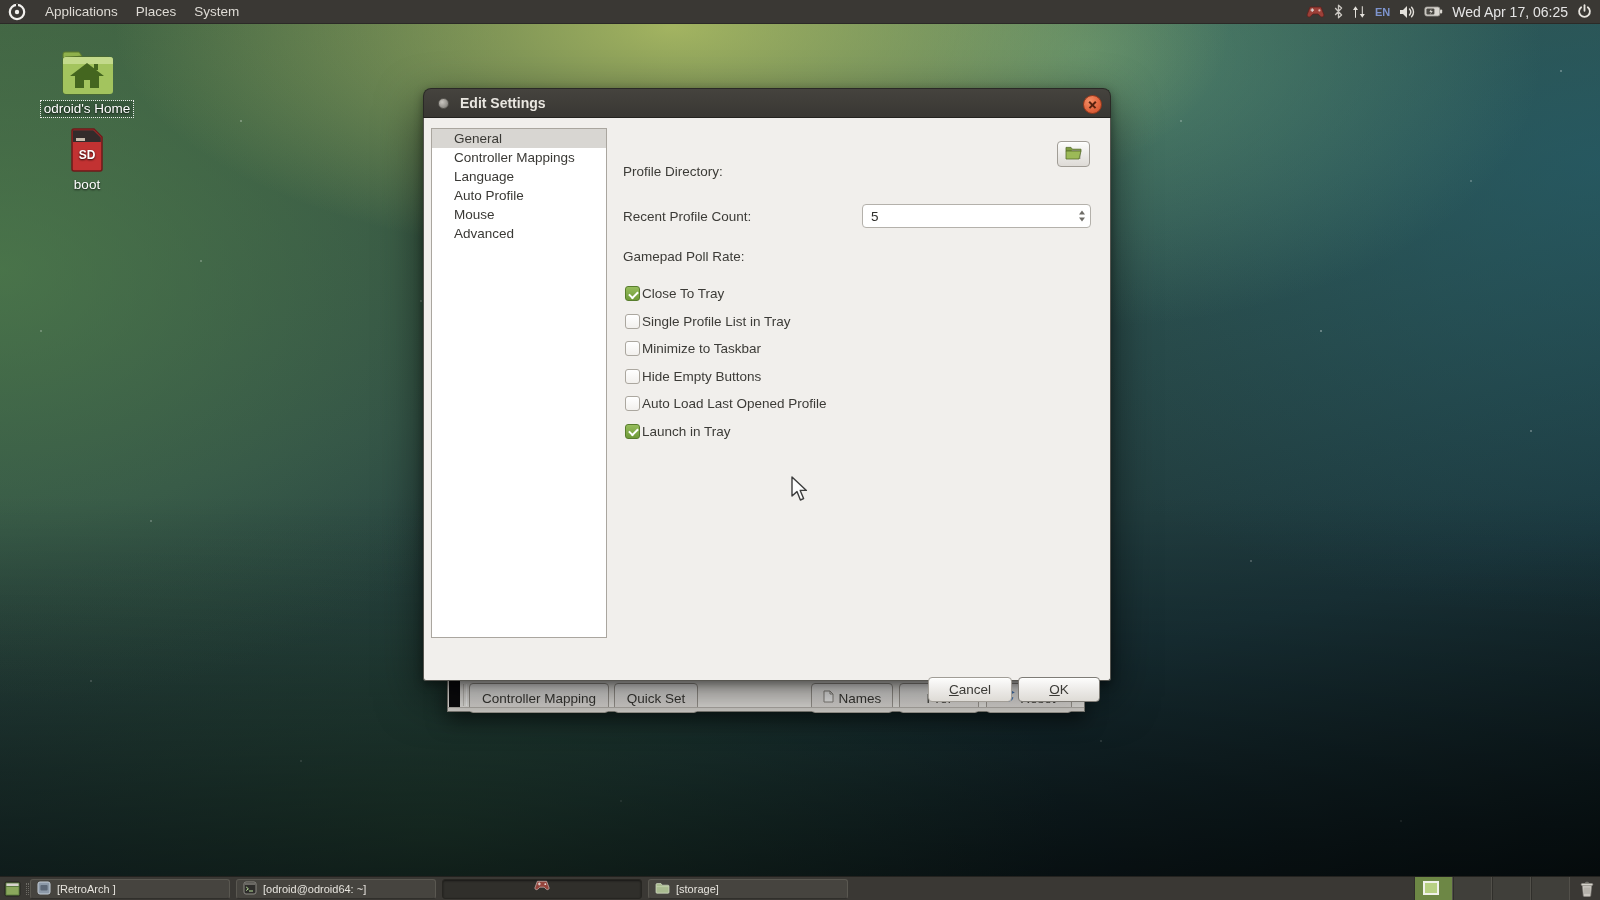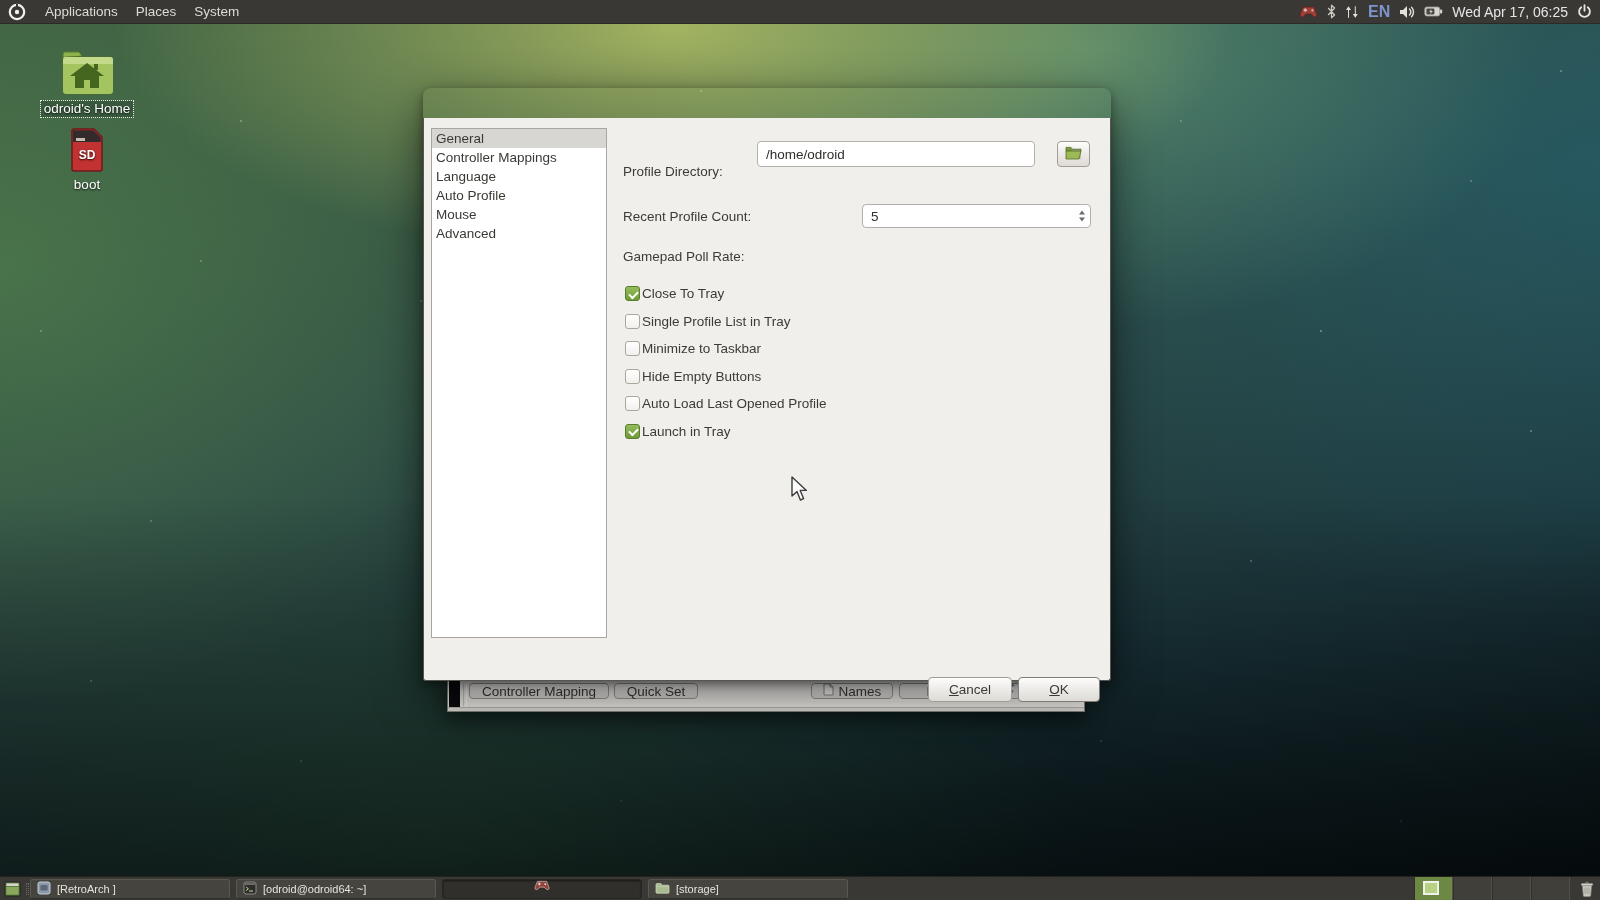--- a/index.html
+++ b/index.html
@@ -28,58 +28,58 @@
      200px 260px rgba(255,255,255,.3), 560px 470px rgba(255,255,255,.2), 860px 620px rgba(255,255,255,.2),
      1560px 70px rgba(255,255,255,.35), 40px 330px rgba(255,255,255,.3); }
 
   
   .menubar { position:absolute; left:0; top:0; width:1600px; height:24px; background:#3a3834;
     display:flex; align-items:center; color:#dedbd5; font-size:13.5px; z-index:40; border-bottom:1px solid #2b2a27;}
   .menubar .logo { width:18px; height:18px; margin:0 10px 0 8px; }
   .menu-item { padding:0 9px; height:24px; line-height:24px; cursor:default; }
   .tray { margin-left:auto; display:flex; align-items:center; gap:9px; padding-right:8px; }
   .tray svg { display:block; }
-  .lang { color:#7d94cd; font-weight:bold; font-size:16px; }
+  .lang { color:#7d94cd; font-weight:bold; font-size:11px; }
   .clock { font-size:14px; color:#e5e5e5; white-space:nowrap; }
 
   
   .dicon { position:absolute; width:108px; text-align:center; color:#fff; font-size:13.5px; text-shadow:0 1px 2px rgba(0,0,0,.85); }
   .dicon .glyph { display:inline-block;margin-top:8px; }
   .dicon .lbl { display:inline-block; padding:0 3px 1px; margin-top:2px; }
   .dicon.selected .lbl { outline:1px dotted #e8e8e8; background:rgba(20,40,30,.25); }
 
   
   .btn { background:linear-gradient(#fdfdfc, #ebe9e6 55%, #dedbd6); border:1px solid #a19d96; border-radius:4px;
     color:#3b3a36; font-size:13.5px; text-align:center; box-shadow:inset 0 1px 0 rgba(255,255,255,.7); cursor:default; }
   .btn.mnem::first-letter { text-decoration:underline; }
 
   
   .bgwin { position:absolute; left:447px; top:676px; width:638px; height:36px; background:#edebe7;
     border:1px solid #82807a; border-top:none; z-index:10; box-shadow:0 8px 20px rgba(0,0,0,.5); }
   .bgwin .darkblock { position:absolute; left:1px; top:5px; width:11px; height:26px; background:#0b0b0d; }
   .bgwin .handle { position:absolute; left:15px; top:8px; width:4px; height:22px;
     border-left:1px solid #c9c6c0; border-right:1px solid #fcfcfb; }
-  .tbtn { position:absolute; top:7px; height:16px; line-height:21px; display:flex; align-items:center; justify-content:center; gap:5px; }
+  .tbtn { position:absolute; top:7px; height:30px; line-height:21px; display:flex; align-items:center; justify-content:center; gap:5px; }
   .bgwin .statusline { position:absolute; left:0; right:0; bottom:0; height:4px; background:#dcd9d4; border-top:1px solid #b8b5af; }
 
   
   .dialog { position:absolute; left:423px; top:88px; width:688px; height:593px; z-index:20;
     border-radius:8px 8px 3px 3px; box-shadow:0 16px 45px rgba(0,0,0,.55), 0 3px 10px rgba(0,0,0,.4); }
   .titlebar { position:absolute; left:0; top:0; right:0; height:30px; background:linear-gradient(#45433e,#393733);
     border:1px solid #2a2926; border-bottom:1px solid #23221f; border-radius:8px 8px 0 0; display:flex; align-items:center; }
   .titlebar .wicon { width:11px; height:11px; border-radius:50%; background:radial-gradient(circle at 35% 35%, #c9c6c0, #76746e); margin-left:14px; border:1px solid #5a5853;}
   .titlebar .wtitle { color:#e9e6e0; font-weight:bold; font-size:14px; margin-left:11px; }
   .closebtn { position:absolute; right:8px; top:6px; width:19px; height:19px; border-radius:50%;
     background:radial-gradient(circle at 35% 30%, #f59067, #e0633c 60%, #c94f2b); border:1px solid #9c3a1c; }
   .closebtn::before, .closebtn::after { content:""; position:absolute; left:4px; top:8px; width:9px; height:1.6px; background:#58220f; }
   .closebtn::before { transform:rotate(45deg);} .closebtn::after { transform:rotate(-45deg);}
   .dbody { position:absolute; left:0; top:30px; right:0; bottom:0; background:#f1efec; border:1px solid #565550; border-top:none; border-radius:0 0 3px 3px; }
 
   .cats { position:absolute; left:7px; top:10px; width:176px; height:510px; background:#fff; border:1px solid #aaa69f; font-size:13.5px; color:#3a3935; }
-  .cat { height:19px; line-height:19px; padding-left:4px; white-space:nowrap; }
+  .cat { height:19px; line-height:19px; padding-left:22px; white-space:nowrap; }
   .cat.selected { background:#d8d6d2; }
 
   .flabel { position:absolute; left:199px; height:17px; line-height:17px; font-size:13.5px; color:#3c3b37; white-space:nowrap; }
   .text-input { position:absolute; left:333px; top:23px; width:278px; height:26px; background:#fff; border:1px solid #b4b1ab;
     border-radius:4px; font:13.5px "Liberation Sans", sans-serif; color:#2f2e2b; padding:0 8px; outline:none; }
   .browse { position:absolute; left:633px; top:23px; width:33px; height:26px; display:flex; align-items:center; justify-content:center; }
   .spinbox { position:absolute; left:438px; width:229px; background:#fff; border:1px solid #b4b1ab; border-radius:4px;
     font-size:13.5px; color:#2f2e2b; display:flex; align-items:center; padding-left:8px; }
   .spinbox.gray { background:#e9e7e3; }
   .spin-arrows { position:absolute; right:5px; top:50%; transform:translateY(-50%); display:flex; flex-direction:column; gap:3px; }
@@ -227,33 +227,37 @@
     <span><svg width="13" height="13" viewBox="0 0 13 13">
           <path d="M10.6 7.2 a4.4 4.4 0 1 1 -1.2-4.2" fill="none" stroke="#4d82c4" stroke-width="1.8"></path>
           <path d="M9.2 0.4 L9.6 4 L12.8 2.4 z" fill="#4d82c4"></path>
         </svg></span>
     <span>Reset</span>
   </div>
   <span class="statusline"></span>
 </div>
 
 <div class="dialog">
+  <div class="titlebar">
+    <span class="wicon"></span>
+    <span class="wtitle">Edit Settings</span>
+    <span class="closebtn"></span>
+  </div>
   <div class="dbody">
 
     <div class="cats">
       <div class="cat selected">General</div>
       <div class="cat">Controller Mappings</div>
       <div class="cat">Language</div>
       <div class="cat">Auto Profile</div>
       <div class="cat">Mouse</div>
       <div class="cat">Advanced</div>
     </div>
 
     <span class="flabel" style="top:45px;">Profile Directory:</span>
-    <input class="text-input" type="text" value="/home/odroid" style="">
     <div class="btn browse">
       <span>
         <svg width="17" height="14" viewBox="0 0 17 14">
             <path d="M1 3 v-1.6 h5 l1.4 1.8 H16 v2 H1 z" fill="#7e9b40" stroke="#566d29" stroke-width=".8"></path>
             <rect x="7" y="4.6" width="8" height="8" fill="#fdfdfc" stroke="#9b978f" stroke-width=".8"></rect>
             <path d="M1 5 h15 l-2 8 H1 z" fill="#9cba57" stroke="#566d29" stroke-width=".8"></path>
           </svg>
       </span>
     </div>
 

